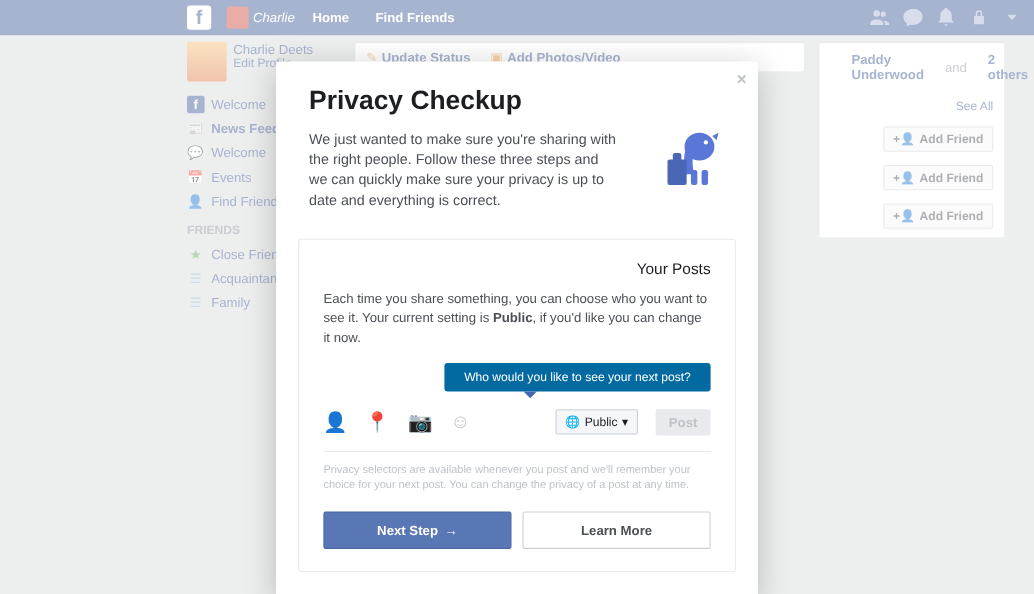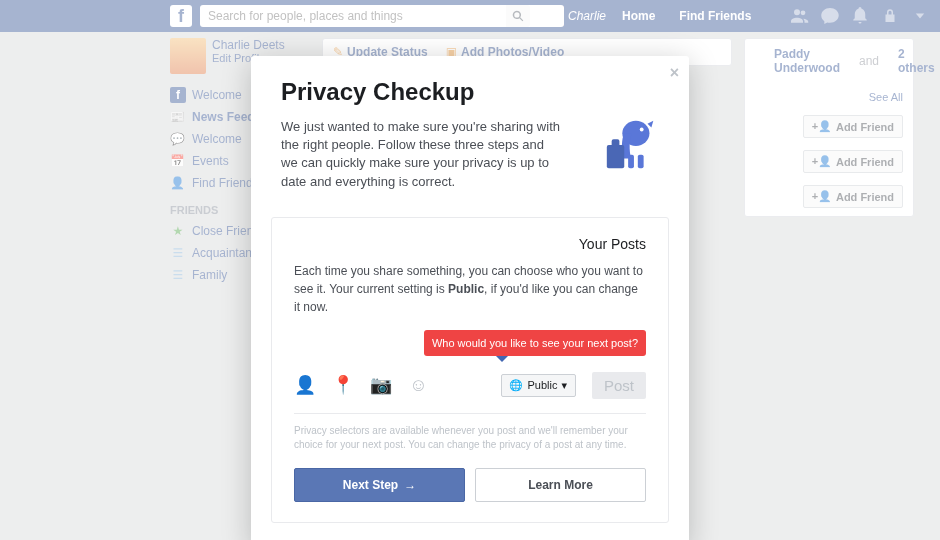--- a/index.html
+++ b/index.html
@@ -47,47 +47,39 @@
   .overlay{position:absolute;inset:0;background:rgba(255,255,255,.55);display:flex;justify-content:center;align-items:flex-start;padding-top:56px;}
   .modal{width:438px;background:#fff;border-radius:3px;box-shadow:0 6px 30px rgba(0,0,0,.22);position:relative;}
   .modal-close{position:absolute;right:10px;top:8px;color:#bec3c9;font-size:16px;cursor:pointer;font-weight:bold;}
   .modal-pad{padding:22px 30px 10px;}
   .modal-title{font-size:24px;font-weight:bold;color:#1c1e21;margin:0 0 12px;}
   .modal-intro{color:#4b4f56;font-size:13px;line-height:1.4;max-width:280px;}
   .dino{position:absolute;right:26px;top:56px;width:62px;height:62px;}
   .inner-card{margin:16px 20px 24px;background:#fff;border:1px solid #e9eaed;border-radius:3px;padding:18px 22px 20px;}
   .ic-title{font-weight:normal;font-size:14px;color:#1c1e21;margin-bottom:10px;text-align:right;}
   .ic-body{font-size:12px;color:#4b4f56;line-height:1.5;}
-  .tooltip{background:#ef4444;color:#fff;font-size:11px;padding:7px 8px;border-radius:3px;display:inline-block;position:relative;margin:14px 0 10px;float:right;}
+  .tooltip{background:#0369a1;color:#fff;font-size:11px;padding:7px 18px;border-radius:3px;display:inline-block;position:relative;margin:14px 0 10px;float:right;}
   .tooltip::after{content:"";position:absolute;bottom:-6px;left:72px;border:6px solid transparent;border-top-color:#4267b2;border-bottom:none;}
   .compose-row{clear:both;display:flex;align-items:center;gap:16px;padding:6px 0 14px;border-bottom:1px solid #e9eaed;color:#bec3c9;}
   .compose-row .ci{font-size:18px;}
   .compose-row .spacer{flex:1;}
   .audience{border:1px solid #ccd0d5;background:#f5f6f7;padding:4px 8px;border-radius:2px;font-size:11px;color:#1c1e21;display:flex;align-items:center;gap:4px;cursor:pointer;}
-  .post-btn{background:#e9eaed;color:#bec3c9;border:none;padding:5px 12px;border-radius:2px;font-size:15px;font-weight:normal;cursor:pointer;}
+  .post-btn{background:#e9eaed;color:#bec3c9;border:none;padding:5px 12px;border-radius:2px;font-size:12px;font-weight:bold;cursor:pointer;}
   .fineprint{font-size:10px;color:#bec3c9;line-height:1.4;margin:10px 0 16px;}
   .modal-actions{display:flex;gap:10px;}
   .btn{flex:1;height:32px;border-radius:2px;font-size:12px;font-weight:bold;display:flex;align-items:center;justify-content:center;gap:6px;cursor:pointer;}
   .btn-secondary{background:#fff;border:1px solid #ccd0d5;color:#4b4f56;}
   .btn-primary{background:#5a77b5;border:1px solid #4a67a5;color:#fff;}
   svg{display:block;}
 </style>
 </head>
 <body>
 
 <div class="topbar">
   <div class="logo">f</div>
-  <div class="search-wrap">
-    <input class="search" placeholder="Search for people, places and things" style="">
-    <button class="search-btn">
-      <svg width="12" height="12" viewBox="0 0 16 16">
-          <path fill="#606770" d="M6.5 1a5.5 5.5 0 014.38 8.83l4.15 4.14-1.06 1.06-4.14-4.15A5.5 5.5 0 116.5 1zm0 2a3.5 3.5 0 100 7 3.5 3.5 0 000-7z"></path>
-        </svg>
-    </button>
-  </div>
   <div class="top-user">
     <div class="av"></div>
     <span>Charlie</span>
   </div>
   <a class="top-link">Home</a>
   <a class="top-link">Find Friends</a>
   <div class="top-icons">
     <span>
         <svg width="18" height="14" viewBox="0 0 24 18">
           <path d="M8 8a4 4 0 100-8 4 4 0 000 8zm8 0a3.2 3.2 0 100-6.4A3.2 3.2 0 0016 8zM0 16c0-3 4-4.6 8-4.6s8 1.6 8 4.6v2H0v-2zm18 2v-2c0-1.3-.6-2.4-1.6-3.3 3 .3 6.6 1.6 6.6 3.8V18h-5z"></path>

